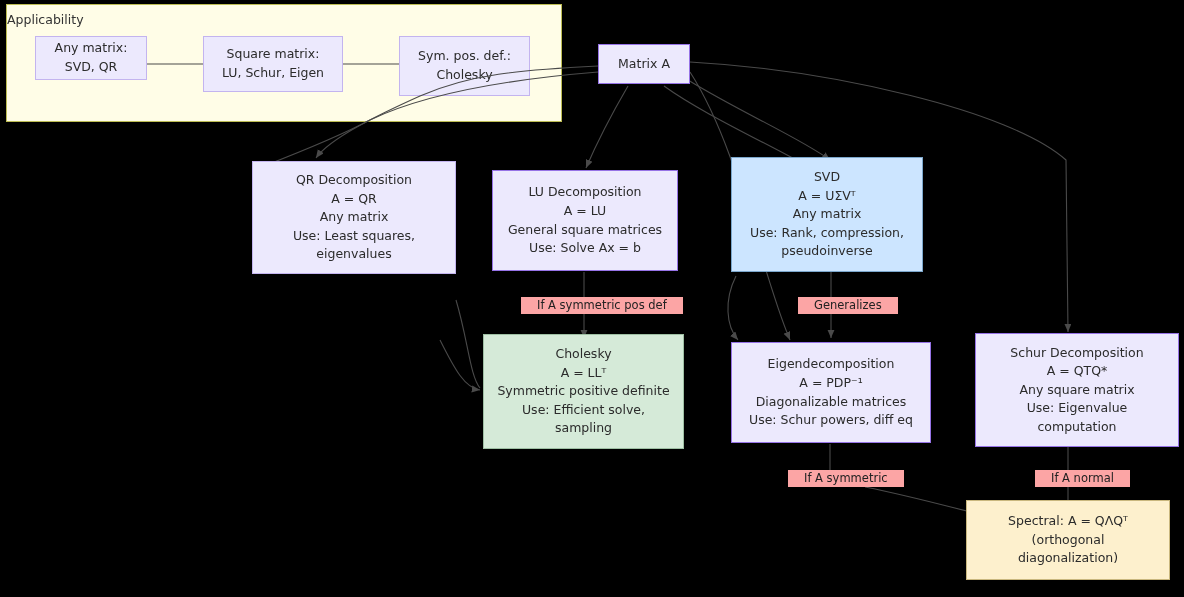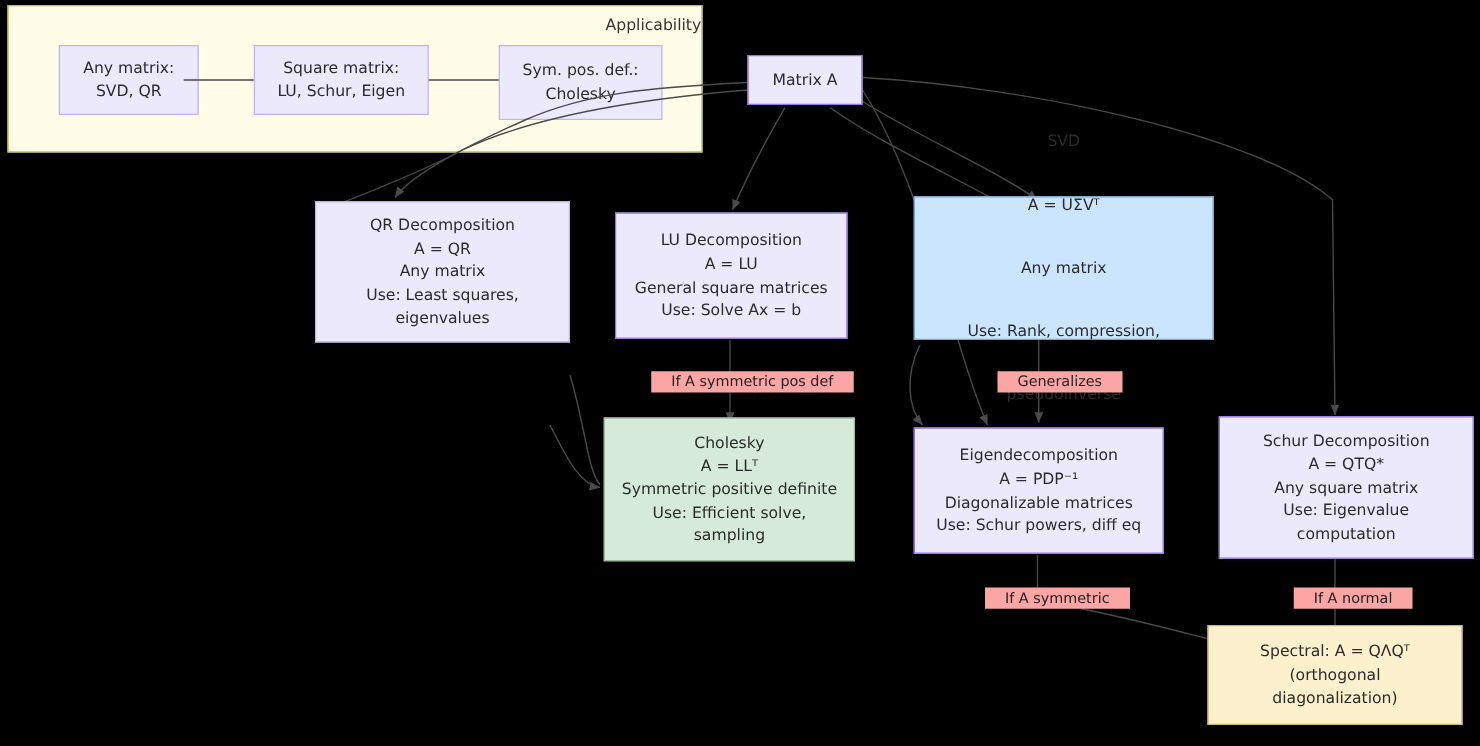--- a/index.html
+++ b/index.html
@@ -31,21 +31,21 @@
     position: absolute;
     background: #fffde7;
     border: 1.6px solid #bdbd53;
     box-sizing: border-box;
   }
   .subgraph-title {
     position: absolute;
     top: 7px;
     left: 0;
     width: 100%;
-    text-align: right;
+    text-align: left;
     font-size: 12.5px;
     color: #333333;
   }
   .node {
     position: absolute;
     box-sizing: border-box;
     display: flex;
     flex-direction: column;
     align-items: center;
     justify-content: center;
@@ -91,21 +91,21 @@
 </style>
 </head>
 <body>
 
 <div id="canvas">
 
   <div class="subgraph" style="left:6px; top:4px; width:556px; height:118px;">
     <div class="subgraph-title">Applicability</div>
   </div>
 
-  <div class="node n-purple-soft" style="left:47px; top:36px; width:112px; height:56px;">
+  <div class="node n-purple-soft" style="left:35px; top:36px; width:112px; height:44px;">
     <span class="ln">Any matrix:</span>
     <span class="ln">SVD, QR</span>
   </div>
 
   <div class="node n-purple-soft" style="left:203px; top:36px; width:140px; height:56px;">
     <span class="ln">Square matrix:</span>
     <span class="ln">LU, Schur, Eigen</span>
   </div>
 
   <div class="node n-purple-soft" style="left:399px; top:36px; width:131px; height:60px;">
@@ -165,21 +165,21 @@
     <span class="ln">eigenvalues</span>
   </div>
 
   <div class="node n-purple" style="left:492px; top:170px; width:186px; height:101px;">
     <span class="ln">LU Decomposition</span>
     <span class="ln">A = LU</span>
     <span class="ln">General square matrices</span>
     <span class="ln">Use: Solve Ax = b</span>
   </div>
 
-  <div class="node n-blue" style="left:731px; top:157px; width:240px; height:115px;gap:32px;">
+  <div class="node n-blue" style="left:731px; top:157px; width:192px; height:115px;">
     <span class="ln">SVD</span>
     <span class="ln">A = UΣVᵀ</span>
     <span class="ln">Any matrix</span>
     <span class="ln">Use: Rank, compression,</span>
     <span class="ln">pseudoinverse</span>
   </div>
 
   <div class="node n-green" style="left:483px; top:334px; width:201px; height:115px;">
     <span class="ln">Cholesky</span>
     <span class="ln">A = LLᵀ</span>

